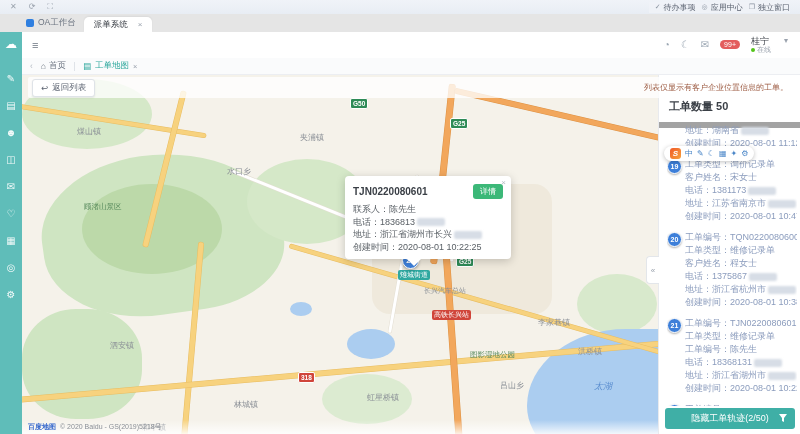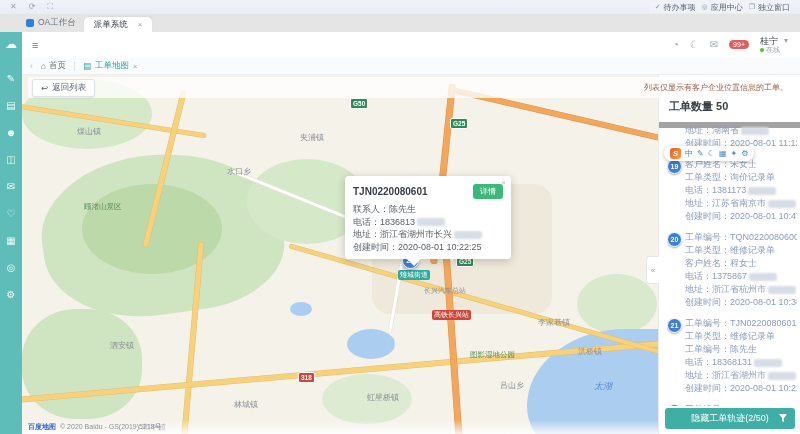--- a/index.html
+++ b/index.html
@@ -20,21 +20,21 @@
   .tab-active{background:#fff;border-radius:5px 5px 0 0;height:15px;display:flex;align-items:center;gap:10px;
               padding:0 10px;font-size:8.5px;color:#3a3f46;box-shadow:0 -1px 2px rgba(0,0,0,.05);}
   .tab-close{color:#9aa2ad;font-size:8px;cursor:pointer;}
   
   .headrow{position:absolute;left:22px;top:32px;width:778px;height:26px;background:#fff;border-bottom:1px solid #eef0f3;
            display:flex;align-items:center;z-index:20;}
   .collapse-ic{margin-left:10px;color:#6b7480;font-size:11px;cursor:pointer;}
   .head-right{margin-left:auto;display:flex;align-items:center;gap:11px;margin-right:12px;}
   .hr-ic{color:#9aa6b2;font-size:10px;cursor:pointer;}
   .badge{background:#e35d5d;color:#fff;font-size:7px;border-radius:7px;padding:1px 4px;line-height:1;}
-  .userblock{display:flex;gap:4px;cursor:pointer;}
+  .userblock{display:flex;gap:13px;cursor:pointer;}
   .user-stack{display:flex;flex-direction:column;line-height:1.15;}
   .user-name{font-size:9px;color:#3a3f46;}
   .user-status{font-size:7px;color:#9aa2ad;display:flex;align-items:center;gap:2px;}
   .dot-online{width:4px;height:4px;border-radius:50%;background:#53c41a;display:inline-block;}
   .caret{color:#9aa2ad;font-size:8px;}
   
   .crumbrow{position:absolute;left:22px;top:58px;width:778px;height:16px;background:#fafbfc;border-bottom:1px solid #eceef2;
             display:flex;align-items:center;gap:8px;font-size:8.5px;z-index:20;}
   .crumb-back{margin-left:8px;color:#b6bcc4;}
   .crumb-home{display:flex;align-items:center;gap:3px;color:#6b7480;cursor:pointer;}
@@ -291,22 +291,22 @@
 
   <div class="panel">
     <div class="panel-title">工单数量 50</div>
     <div class="order-list" id="order-list">
         <div class="order-item">
           <div class="order-line"><span>地址：湖南省</span><span class="redact"></span></div>
           <div class="order-line"><span>创建时间：2020-08-01 11:12:18</span></div>
         </div>
         <div class="order-item">
           <span class="order-marker">19</span>
+          <div class="order-line"><span>工单类型：询价记录单</span></div>
           <div class="order-line"><span>客户姓名：宋女士</span></div>
-          <div class="order-line"><span>工单类型：询价记录单</span></div>
           <div class="order-line"><span>电话：1381173</span><span class="redact"></span></div>
           <div class="order-line"><span>地址：江苏省南京市</span><span class="redact"></span></div>
           <div class="order-line"><span>创建时间：2020-08-01 10:47:03</span></div>
         </div>
         <div class="order-item">
           <span class="order-marker">20</span>
           <div class="order-line"><span>工单编号：TQN0220080600</span></div>
           <div class="order-line"><span>工单类型：维修记录单</span></div>
           <div class="order-line"><span>客户姓名：程女士</span></div>
           <div class="order-line"><span>电话：1375867</span><span class="redact"></span></div>

